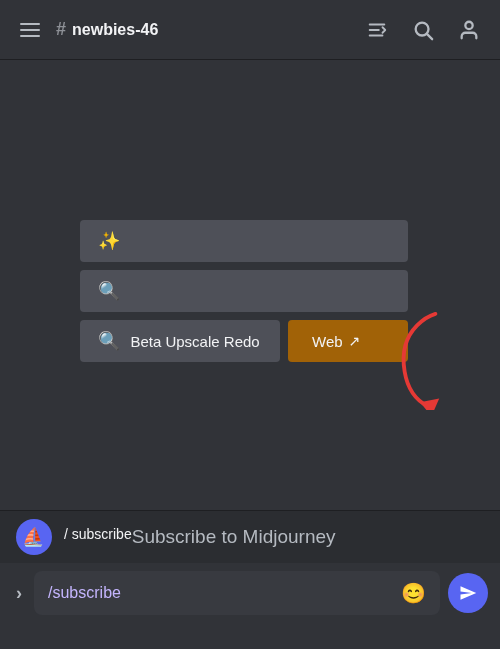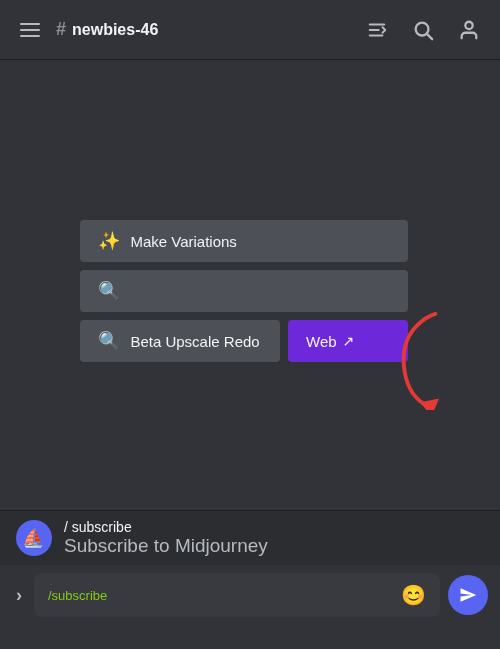--- a/index.html
+++ b/index.html
@@ -96,24 +96,24 @@
     }
 
     .action-button-icon {
       font-size: 18px;
     }
 
     .web-button {
       display: flex;
       align-items: center;
       gap: 6px;
-      background-color: #6d28d9;
+      background-color: #a16207;
       border: none;
       border-radius: 4px;
-      padding: 10px 18px;
+      padding: 10px 24px;
       color: #f2f3f5;
       font-size: 15px;
       font-weight: 500;
       cursor: pointer;
       min-width: 120px;
     }
 
     .beta-row {
       display: flex;
       gap: 8px;
@@ -149,21 +149,21 @@
       background-color: #5865f2;
       display: flex;
       align-items: center;
       justify-content: center;
       font-size: 18px;
       flex-shrink: 0;
     }
 
     .autocomplete-content {
       display: flex;
-      flex-direction: column;
+      flex-direction: row;
     }
 
     .autocomplete-command {
       font-size: 14px;
       color: #f2f3f5;
       font-weight: 500;
     }
 
     .autocomplete-description {
       font-size: 19px;
@@ -198,22 +198,22 @@
       display: flex;
       align-items: center;
       gap: 8px;
     }
 
     .input-field {
       flex: 1;
       background: none;
       border: none;
       outline: none;
-      color: #84cc16;
-      font-size: 13px;
+      color: #c4b5fd;
+      font-size: 16px;
       caret-color: #dcddde;
     }
 
     .emoji-btn {
       background: none;
       border: none;
       font-size: 20px;
       cursor: pointer;
       color: #b5bac1;
     }
@@ -287,21 +287,20 @@
       </svg>
     </button>
   </div>
 </header>
 
 <div class="chat-area">
 
   <div class="buttons-container">
     <button class="action-button">
       <span class="action-button-icon">✨</span>
-      <span>Make Variations</span>
     </button>
     <button class="action-button">
       <span class="action-button-icon">🔍</span>
     </button>
     <div class="beta-row">
       <button class="action-button" style="min-width: 200px;">
         <span class="action-button-icon">🔍</span>
         <span>Beta Upscale Redo</span>
       </button>
       <button class="web-button">

